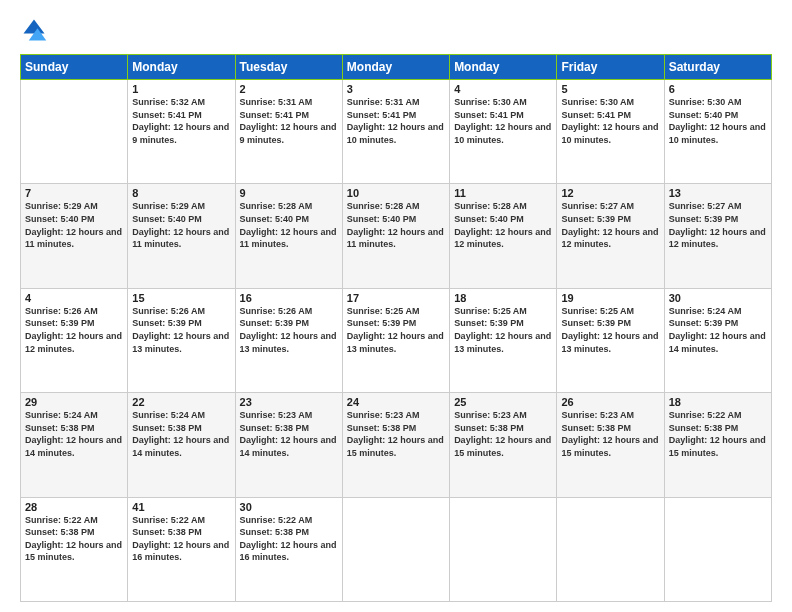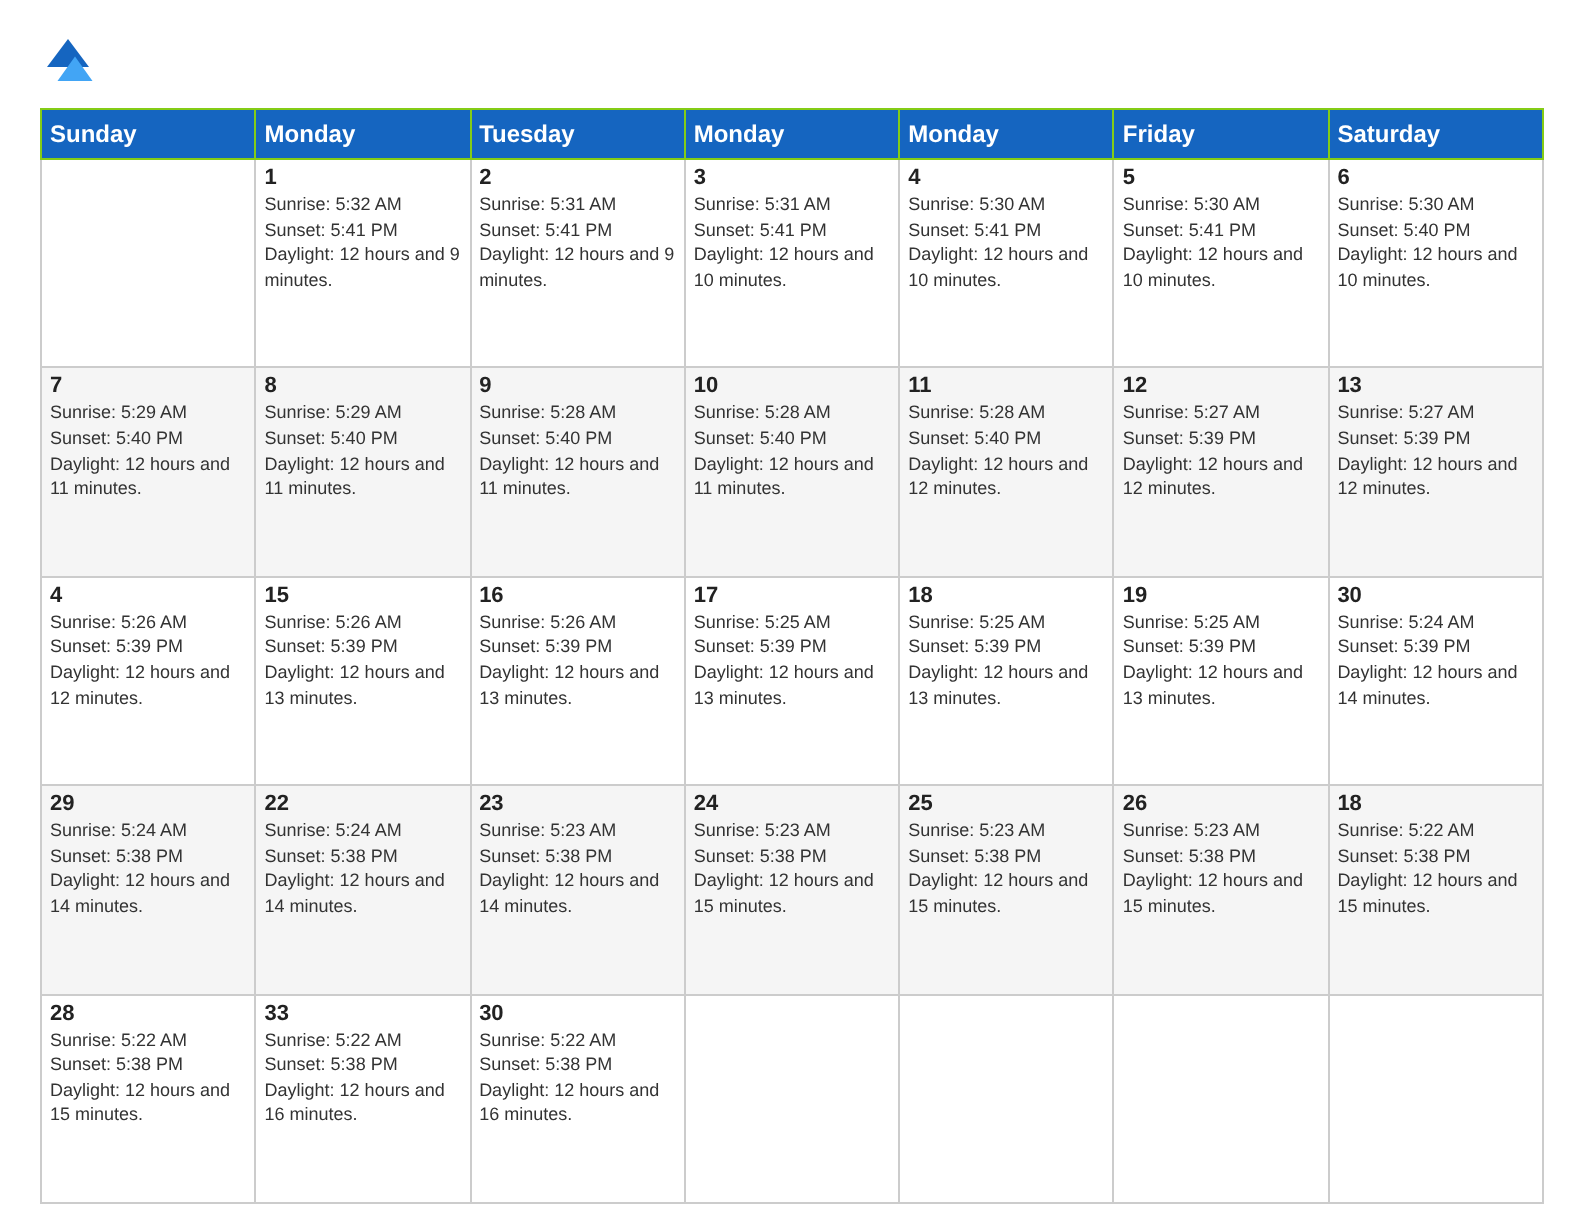--- a/index.html
+++ b/index.html
@@ -81,20 +81,21 @@
     }
     .day-number {
       font-size: 11px;
       font-weight: bold;
       margin-bottom: 1px;
     }
     .day-info {
       font-size: 9px;
       color: #333;
       line-height: 1.4;
+      font-weight: bold;
     }
     .empty-cell {
       background: #fff !important;
     }
   </style>
 </head>
 <body>
 
 <div class="page">
   <div class="header">
@@ -299,21 +300,21 @@
           </td>
         </tr>
         <tr>
           <td>
             <div class="day-number">28</div>
         <div class="day-info">
           Sunrise: 5:22 AM<br>Sunset: 5:38 PM<br>Daylight: 12 hours and 15 minutes.
         </div>
           </td>
           <td>
-            <div class="day-number">33</div>
+            <div class="day-number">41</div>
         <div class="day-info">
           Sunrise: 5:22 AM<br>Sunset: 5:38 PM<br>Daylight: 12 hours and 16 minutes.
         </div>
           </td>
           <td>
             <div class="day-number">30</div>
         <div class="day-info">
           Sunrise: 5:22 AM<br>Sunset: 5:38 PM<br>Daylight: 12 hours and 16 minutes.
         </div>
           </td>

